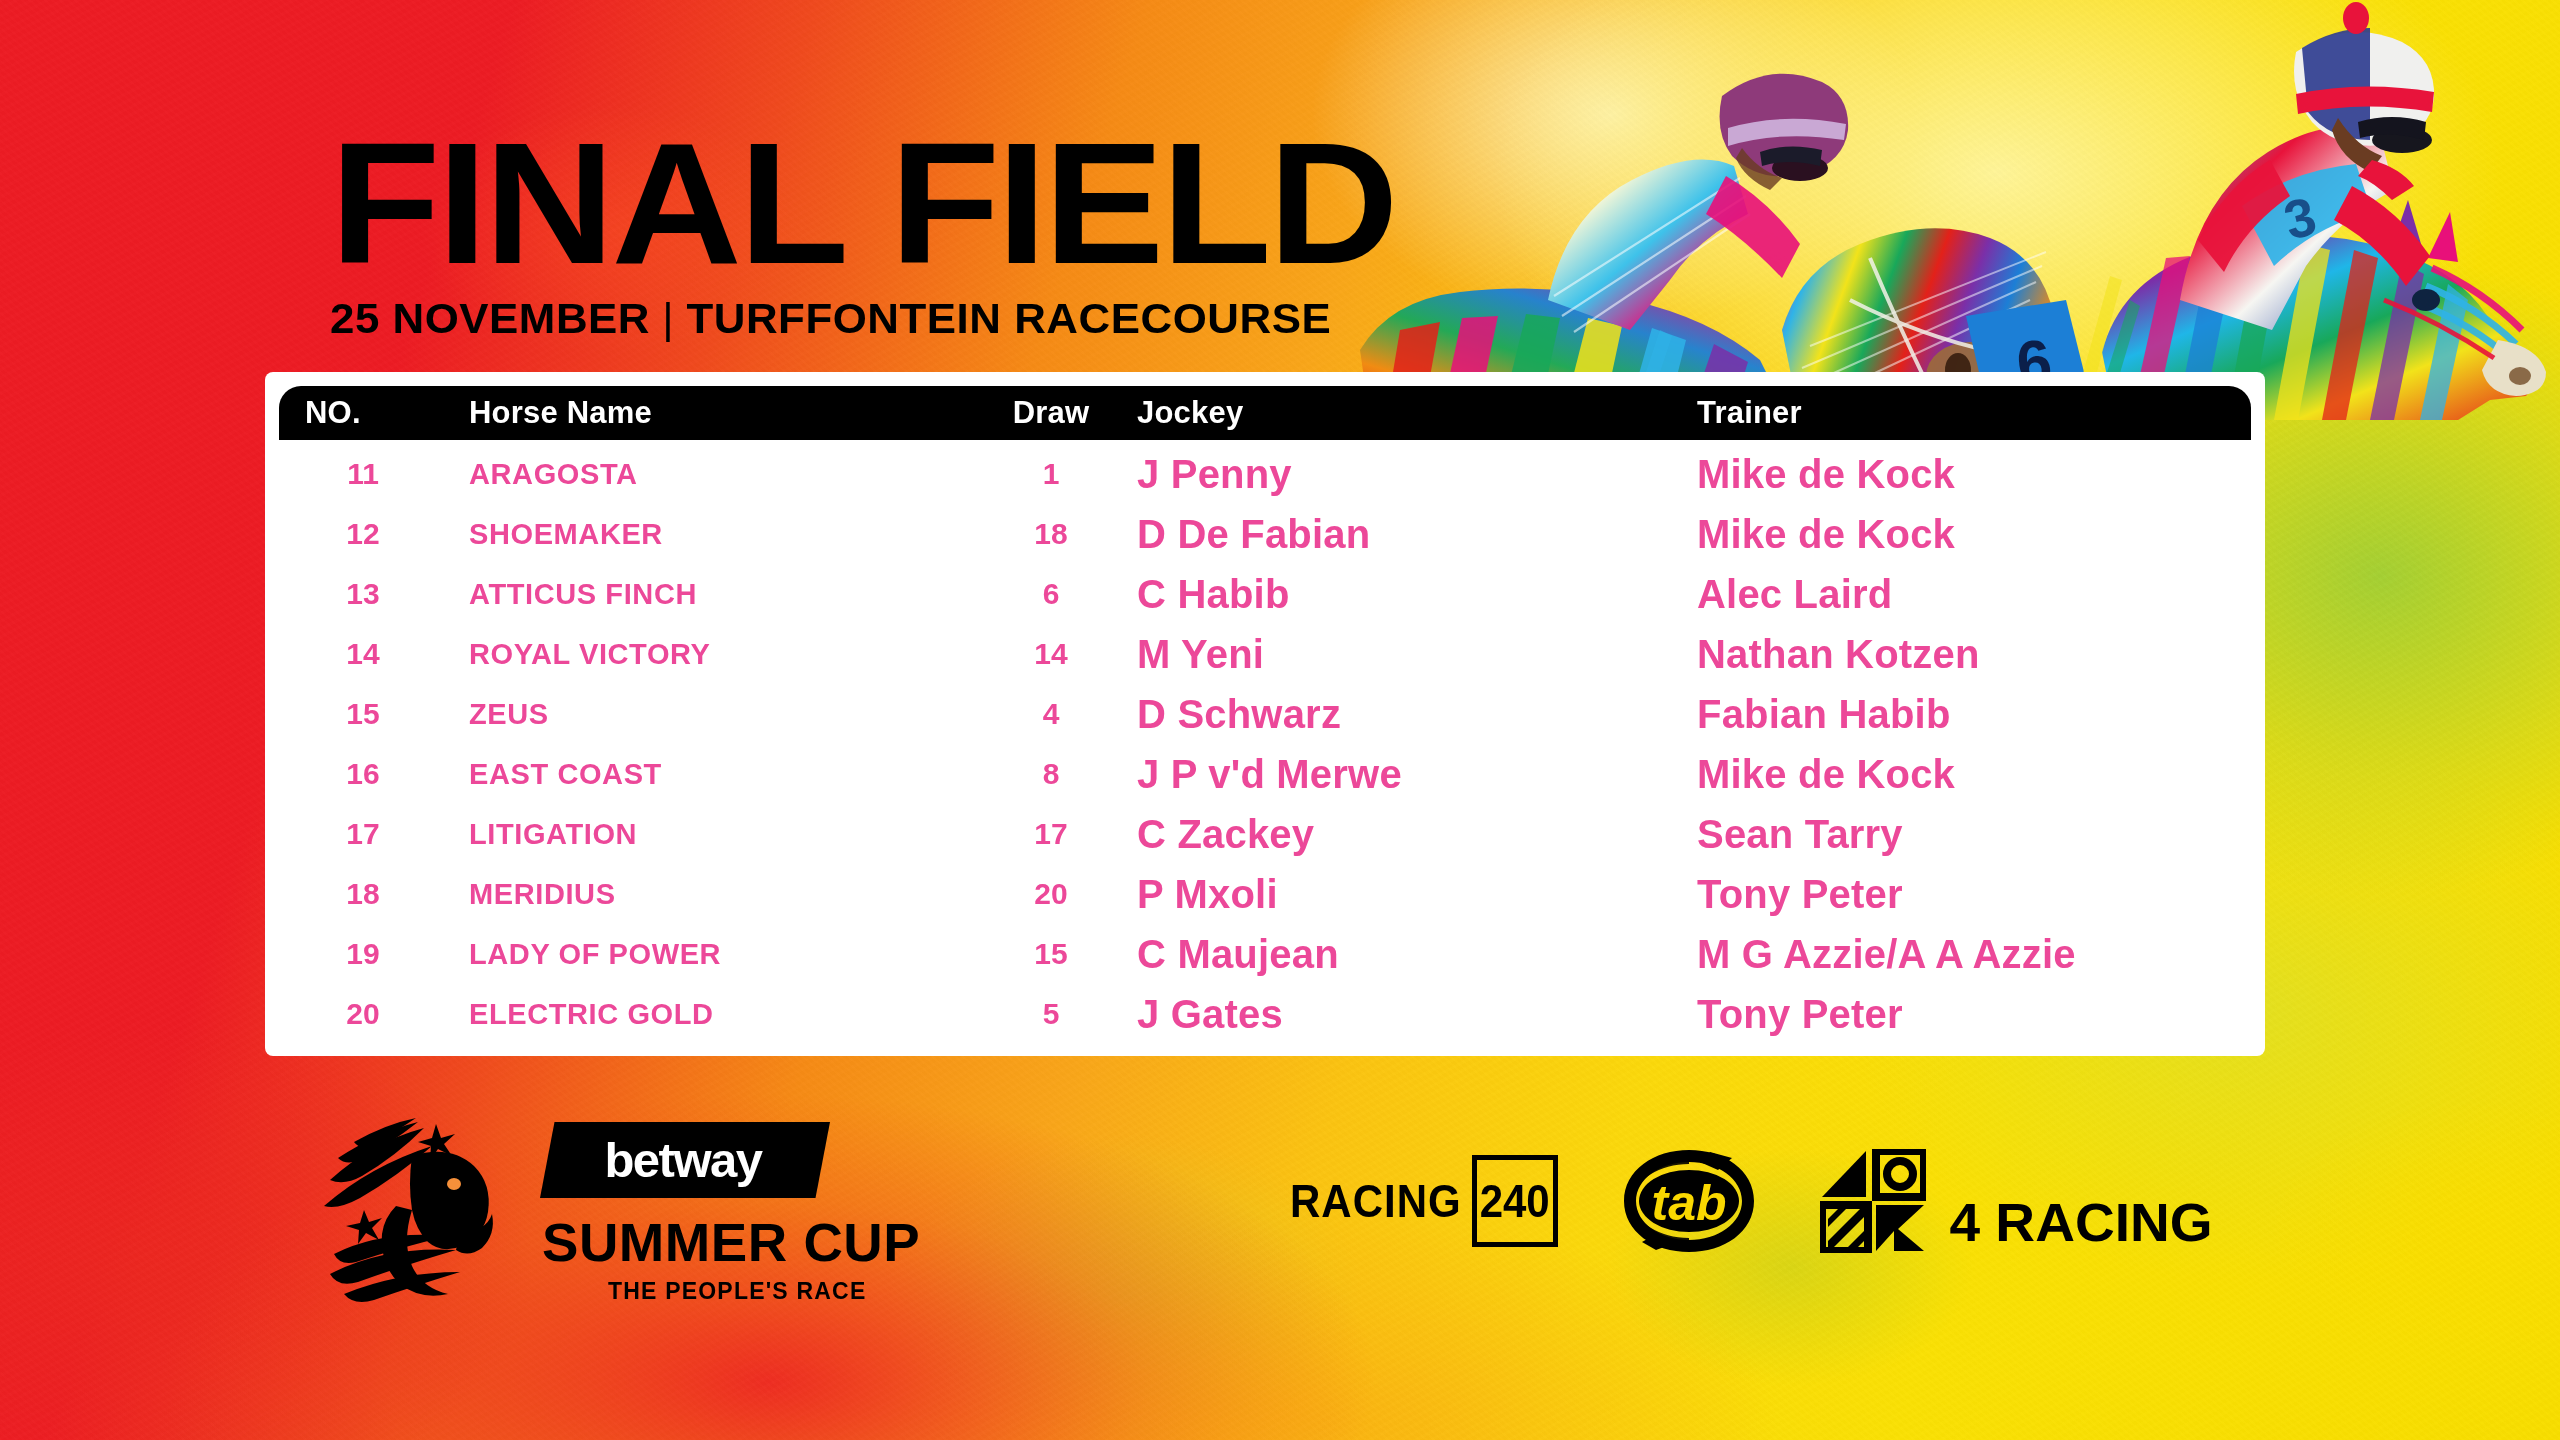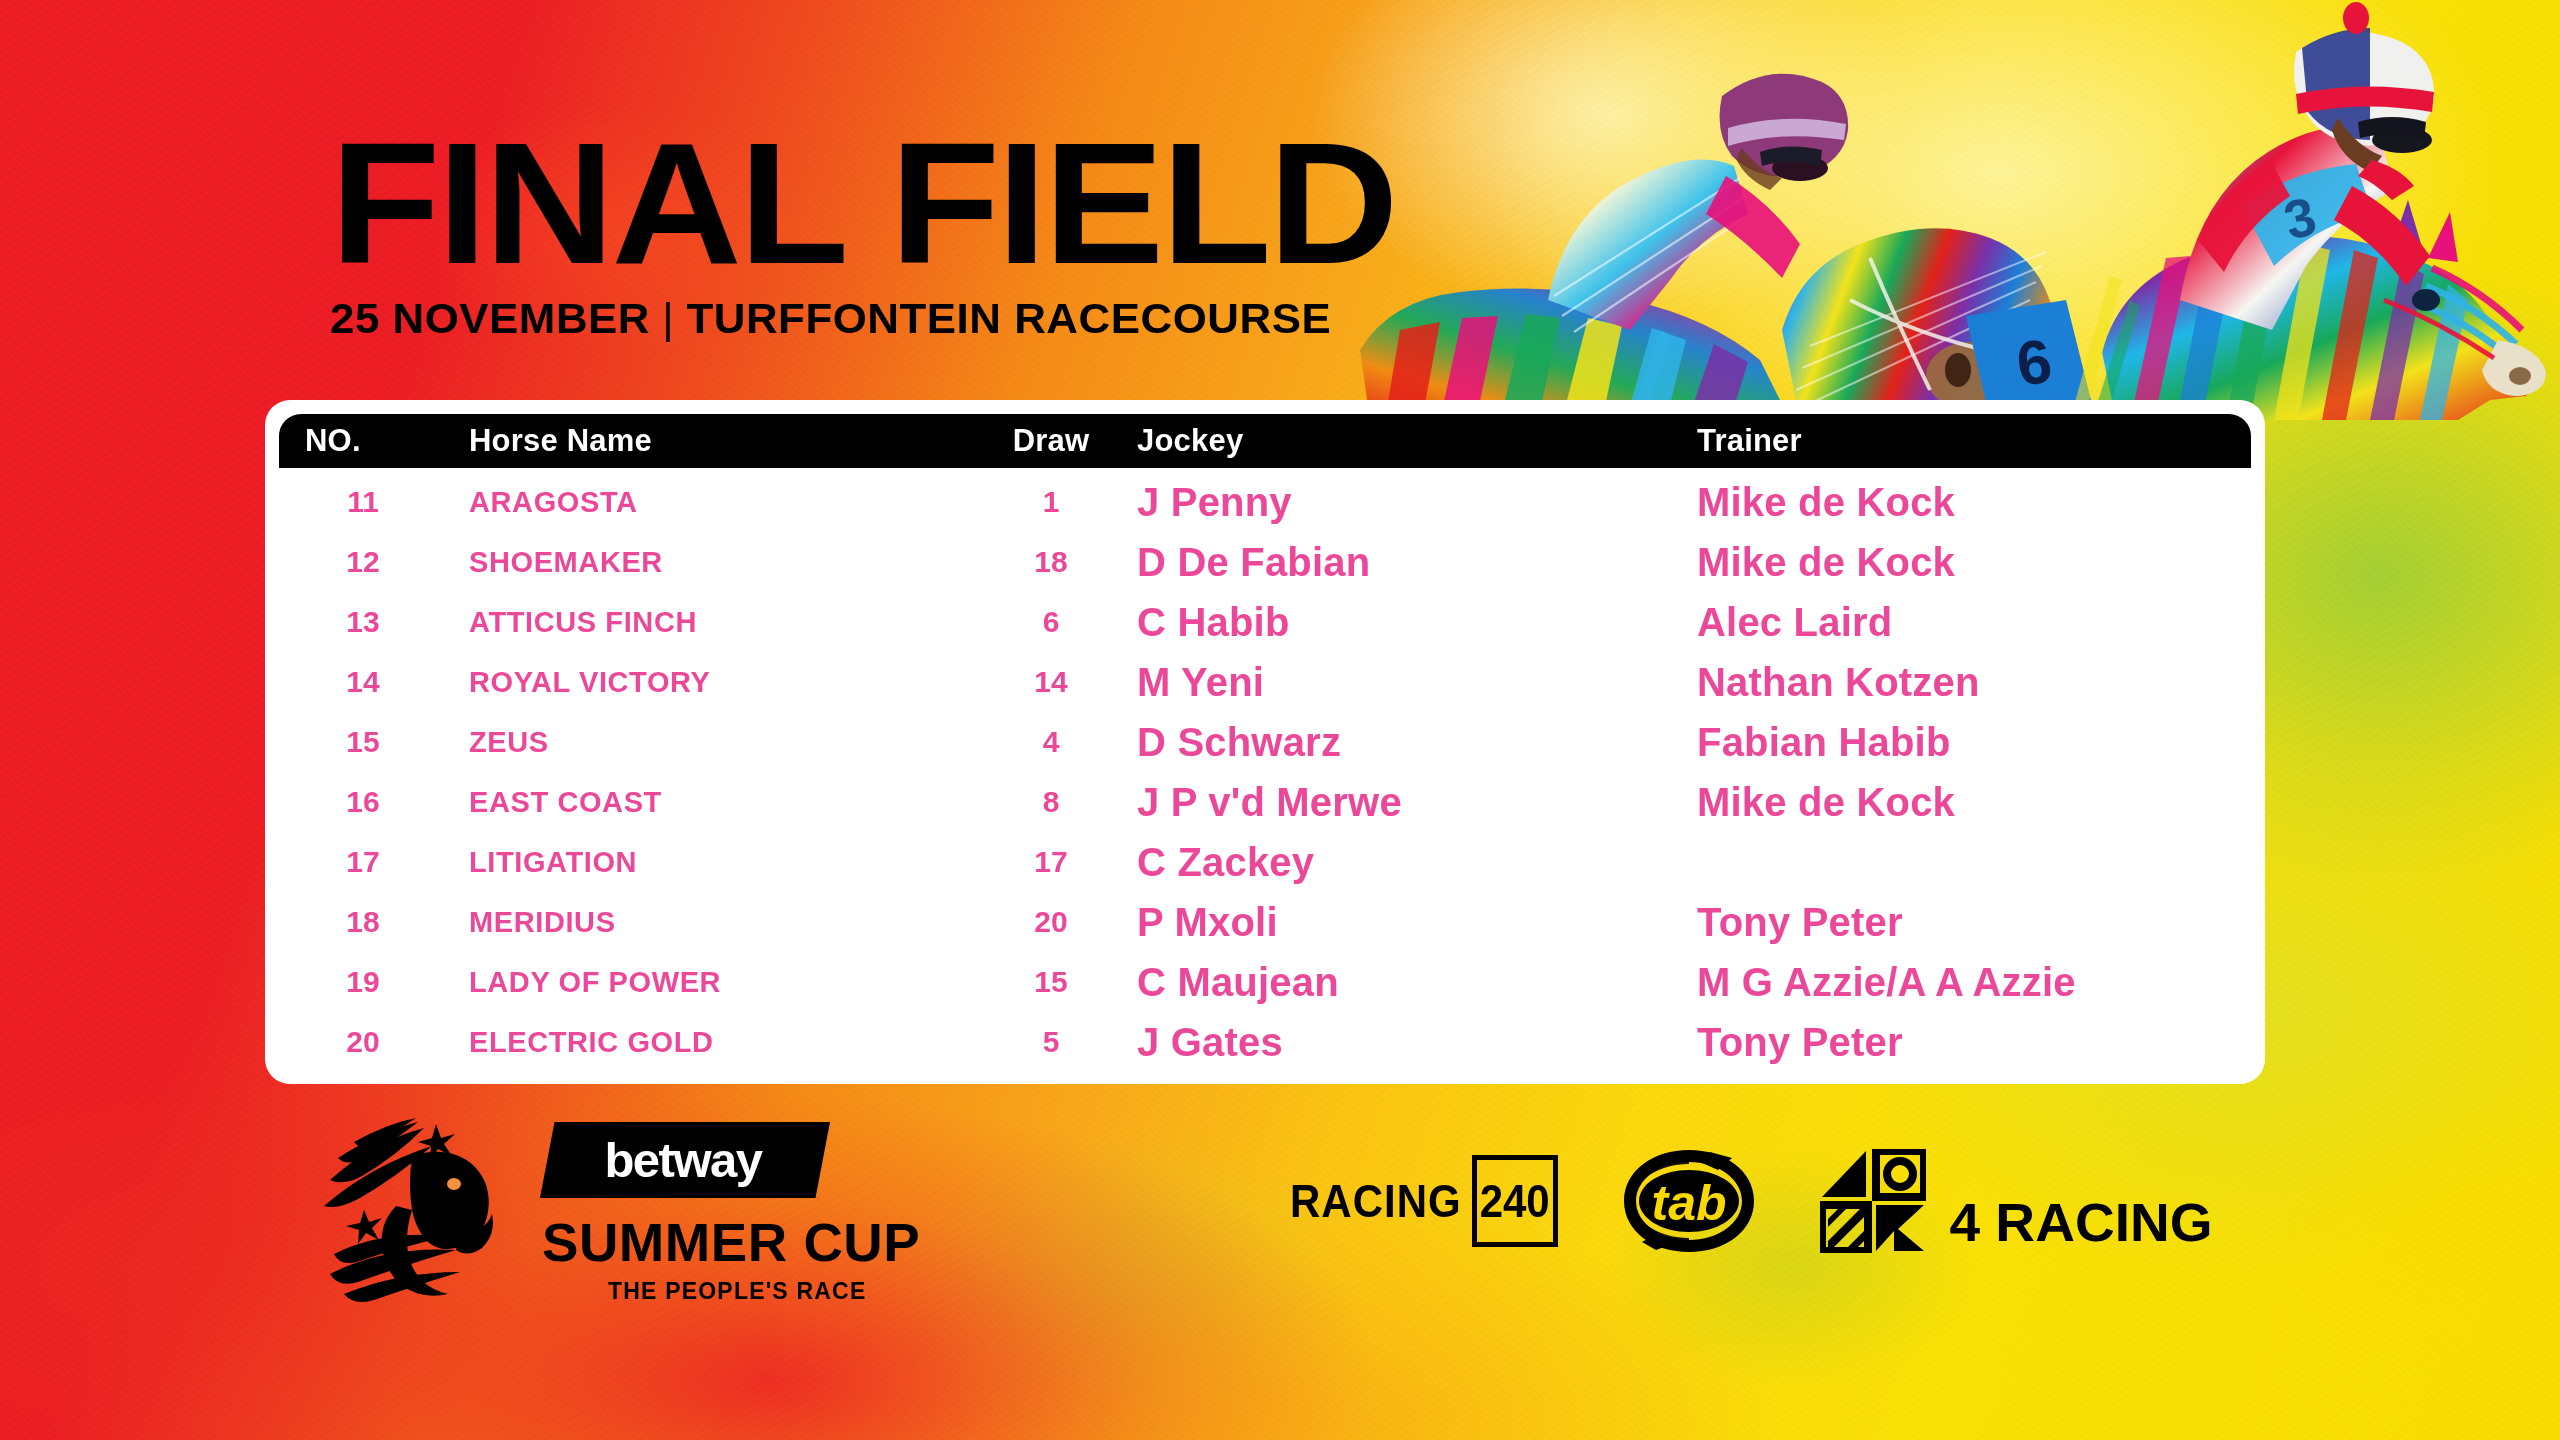--- a/index.html
+++ b/index.html
@@ -80,23 +80,23 @@
   .subline .sep{padding:0 12px;font-weight:400;}
 
   
   .art{
     position:absolute;left:1330px;top:0;width:1230px;height:420px;
     z-index:4;pointer-events:none;
   }
 
   
   .card{
-    position:absolute;left:265px;top:400px;
+    position:absolute;left:265px;top:372px;
     width:2000px;height:684px;
-    background:#fff;border-radius:25px;
+    background:#fff;border-radius:8px;
     z-index:8;
     padding:14px 14px 14px 14px;
     box-shadow:0 0 0 0 rgba(0,0,0,0);
   }
   .thead{
     background:#000;border-radius:22px 22px 0 0;
     height:54px;
     display:flex;align-items:center;
     color:#fff;
   }
@@ -441,20 +441,21 @@
           <div class="cell c-jpad"></div>
           <div class="cell c-trainer">Mike de Kock</div>
         </div>
         <div class="row">
           <div class="cell c-no">17</div>
           <div class="cell c-name">LITIGATION</div>
           <div class="cell c-pad"></div>
           <div class="cell c-draw">17</div>
           <div class="cell c-jockey">C Zackey</div>
           <div class="cell c-jpad"></div>
+          <div class="cell c-trainer">Sean Tarry</div>
         </div>
         <div class="row">
           <div class="cell c-no">18</div>
           <div class="cell c-name">MERIDIUS</div>
           <div class="cell c-pad"></div>
           <div class="cell c-draw">20</div>
           <div class="cell c-jockey">P Mxoli</div>
           <div class="cell c-jpad"></div>
           <div class="cell c-trainer">Tony Peter</div>
         </div>

